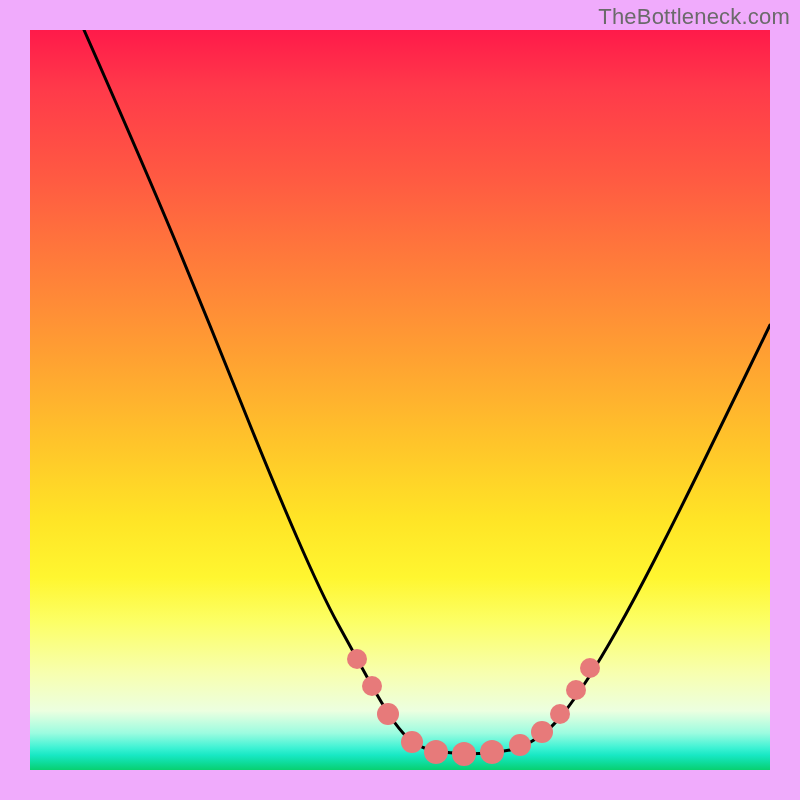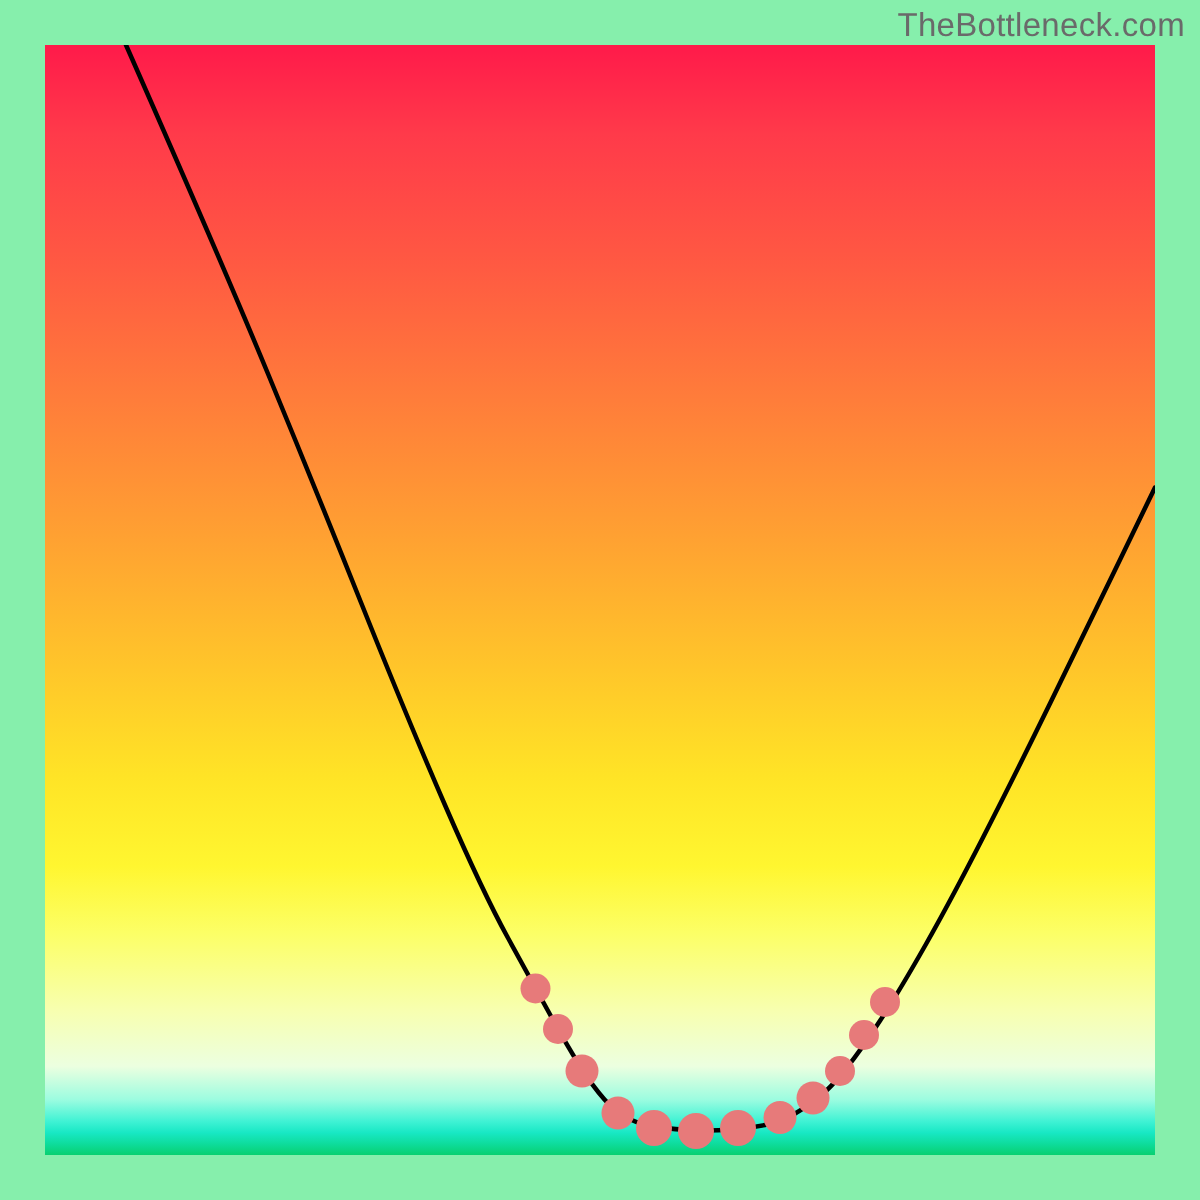--- a/index.html
+++ b/index.html
@@ -8,21 +8,21 @@
     width: 800px;
     height: 800px;
     overflow: hidden;
     font-family: Arial, Helvetica, sans-serif;
     background: #000;
   }
   .frame {
     position: relative;
     width: 800px;
     height: 800px;
-    background: #86efac;
+    background: #f0abfc;
   }
   .plot-area {
     position: absolute;
     left: 30px;
     top: 30px;
     width: 740px;
     height: 740px;
     overflow: hidden;
     
     background: linear-gradient(

